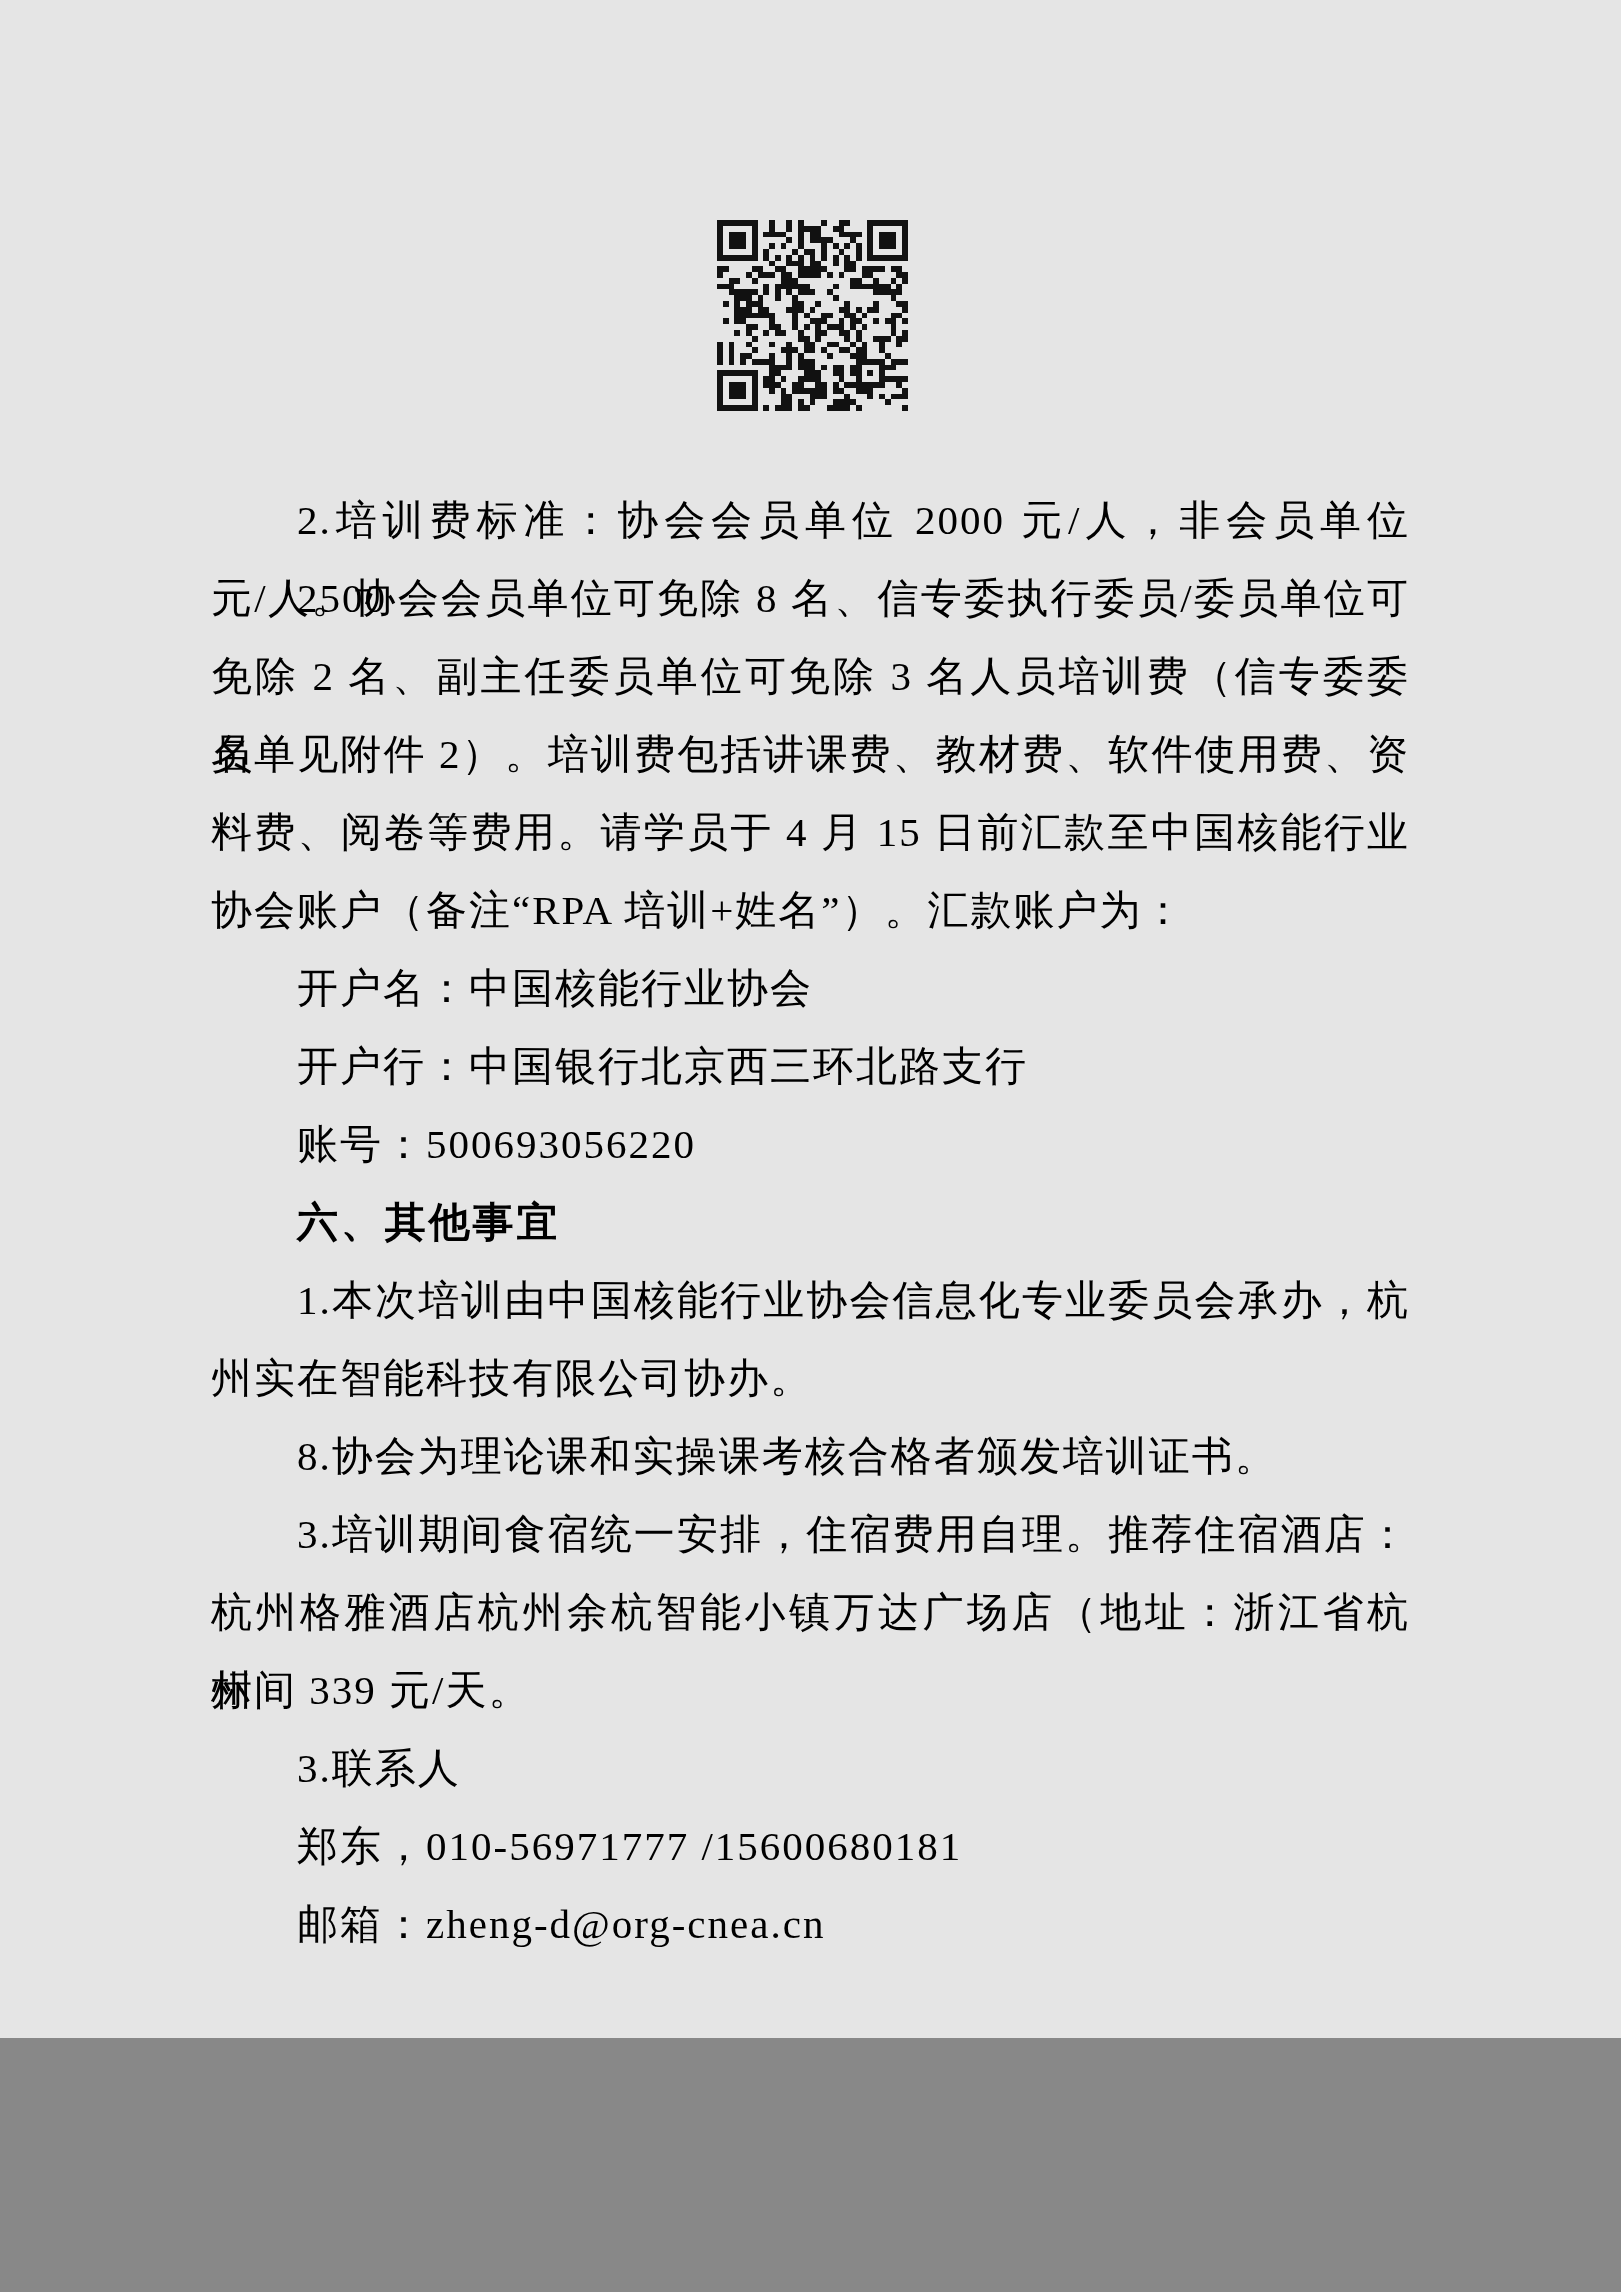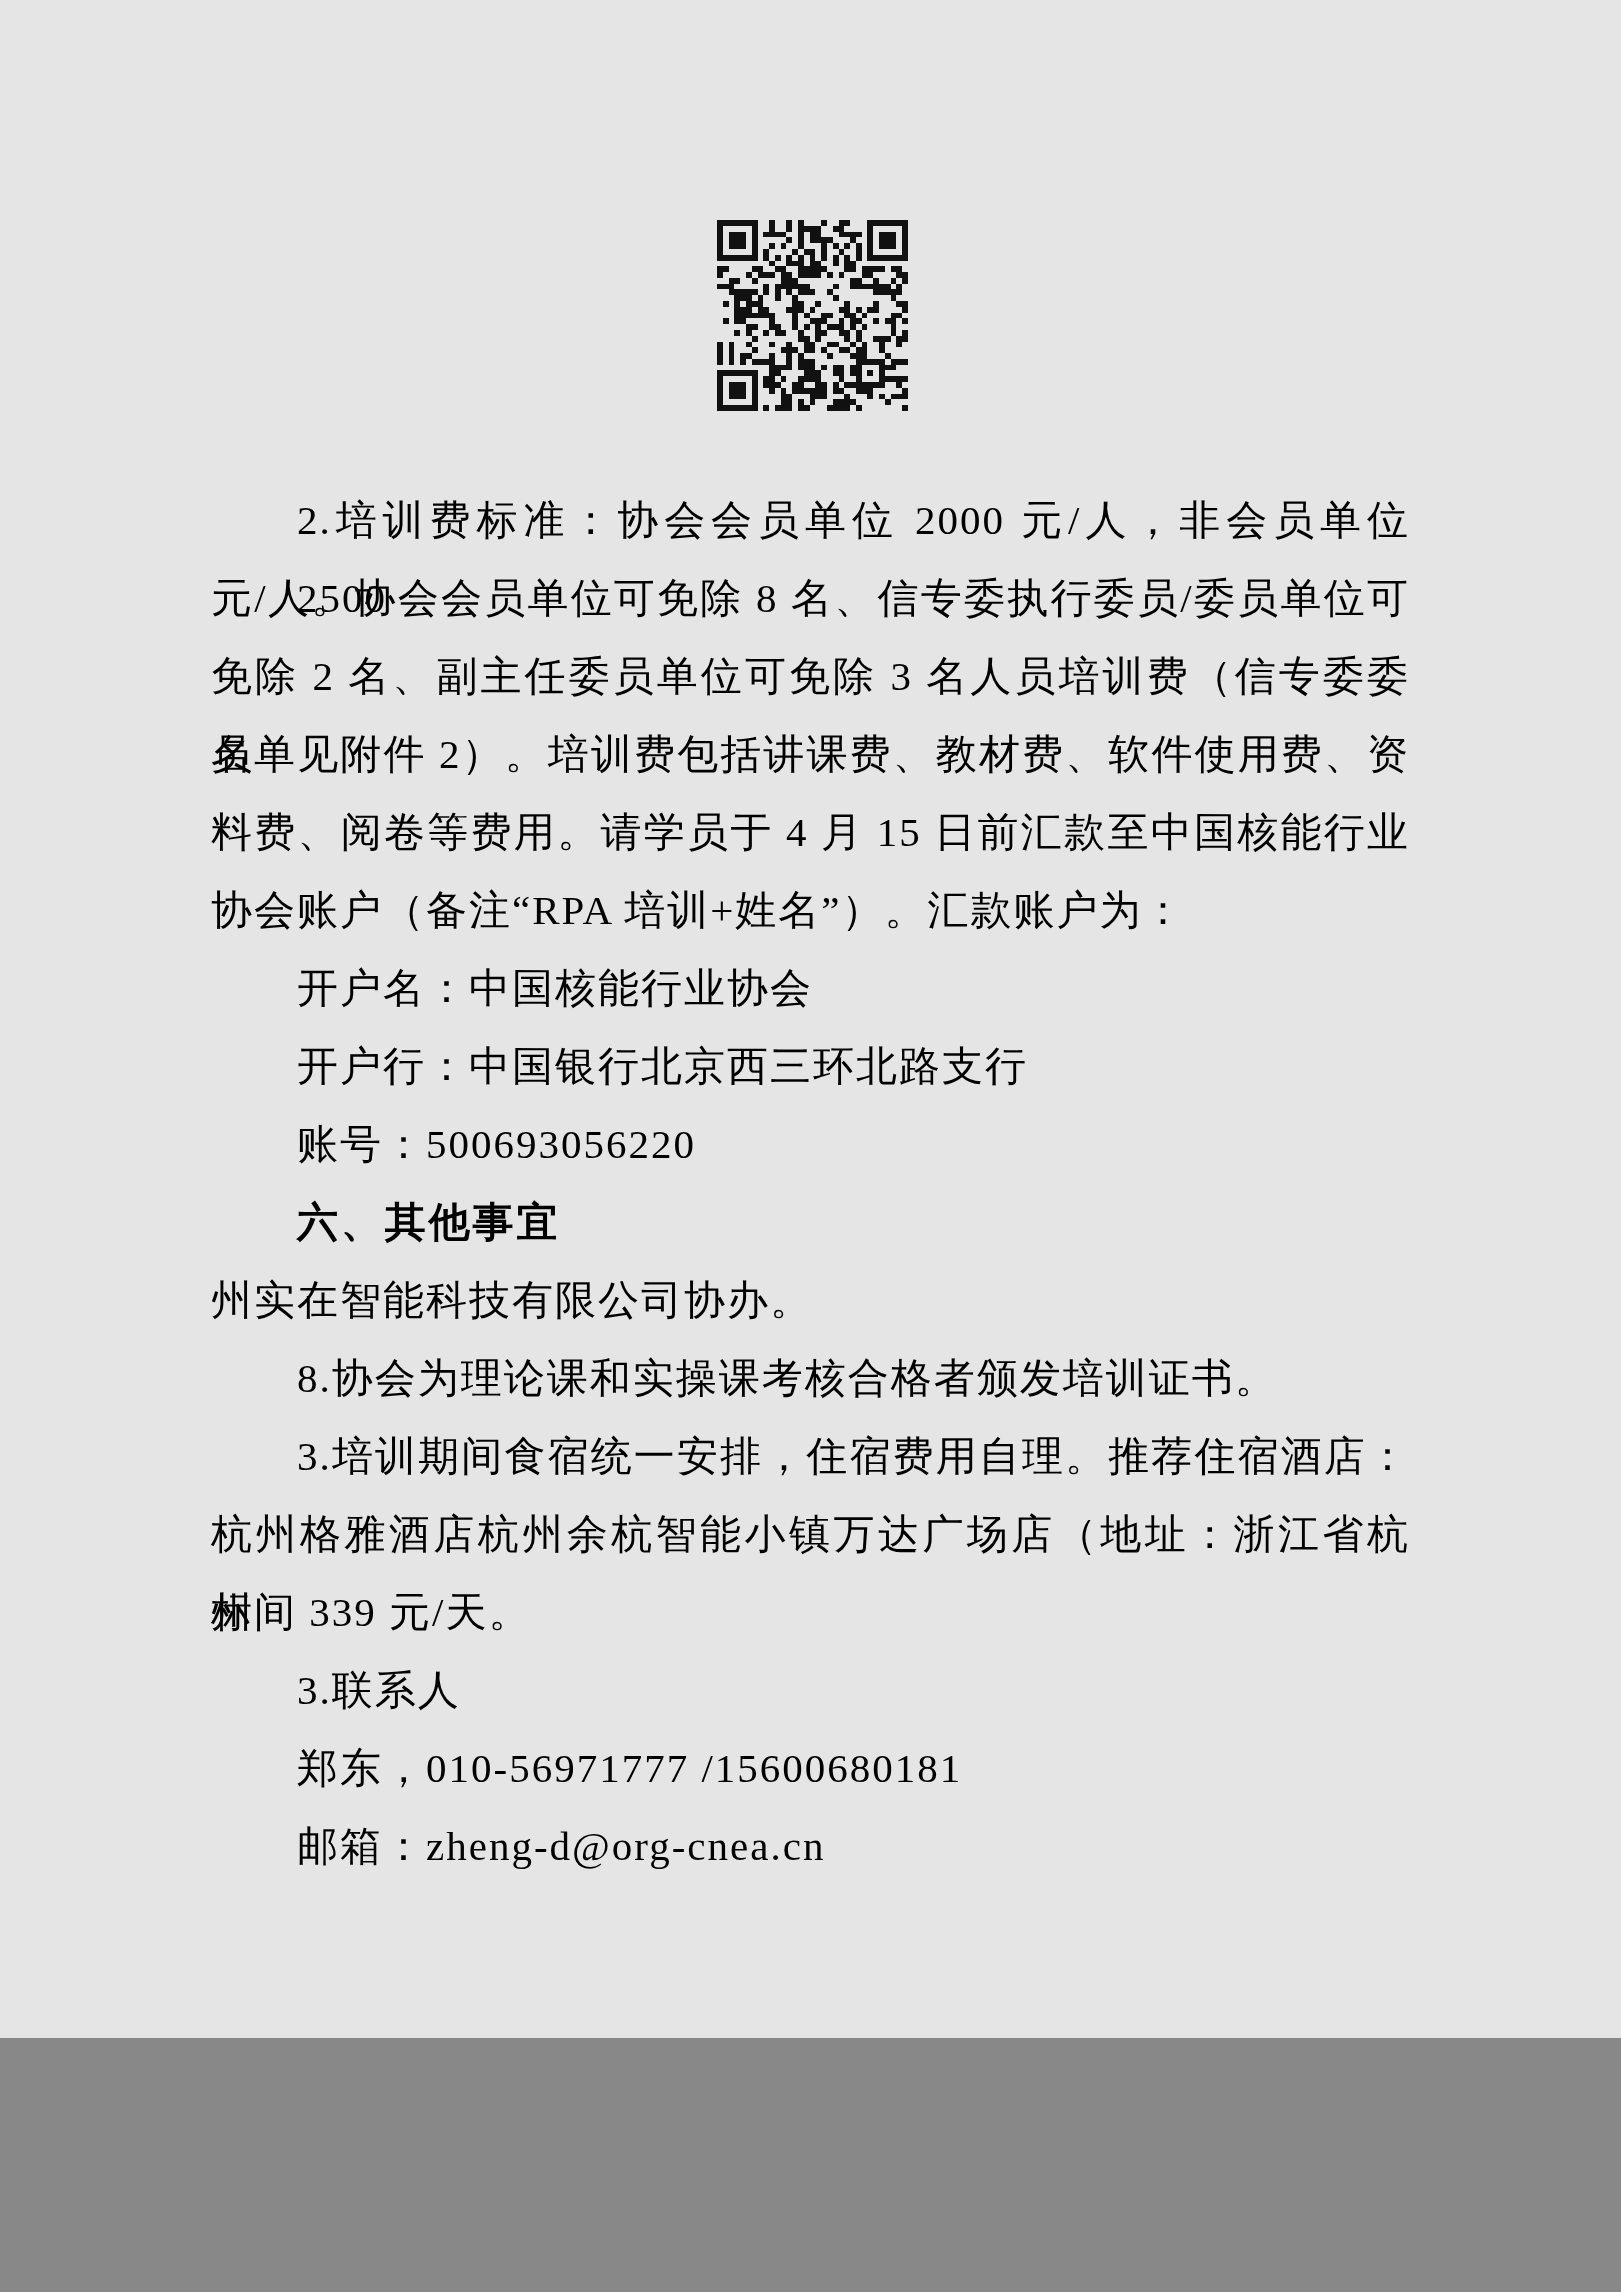--- a/index.html
+++ b/index.html
@@ -575,20 +575,21 @@
       <div class="line indent justify">2.培训费标准：协会会员单位 2000 元/人，非会员单位 2500</div>
       <div class="line justify">元/人。协会会员单位可免除 8 名、信专委执行委员/委员单位可</div>
       <div class="line justify">免除 2 名、副主任委员单位可免除 3 名人员培训费（信专委委员</div>
       <div class="line justify">名单见附件 2）。培训费包括讲课费、教材费、软件使用费、资</div>
       <div class="line justify">料费、阅卷等费用。请学员于 4 月 15 日前汇款至中国核能行业</div>
       <div class="line">协会账户（备注“RPA 培训+姓名”）。汇款账户为：</div>
       <div class="line indent">开户名：中国核能行业协会</div>
       <div class="line indent">开户行：中国银行北京西三环北路支行</div>
       <div class="line indent">账号：500693056220</div>
       <div class="line indent heading">六、其他事宜</div>
+      <div class="line indent justify">1.本次培训由中国核能行业协会信息化专业委员会承办，杭</div>
       <div class="line">州实在智能科技有限公司协办。</div>
       <div class="line indent">8.协会为理论课和实操课考核合格者颁发培训证书。</div>
       <div class="line indent justify">3.培训期间食宿统一安排，住宿费用自理。推荐住宿酒店：</div>
       <div class="line justify">杭州格雅酒店杭州余杭智能小镇万达广场店（地址：浙江省杭州</div>
       <div class="line">标间 339 元/天。</div>
       <div class="line indent">3.联系人</div>
       <div class="line indent">郑东，010-56971777 /15600680181</div>
       <div class="line indent">邮箱：zheng-d@org-cnea.cn</div>
     </div>
   <div class="page-number">- 3 -</div>

